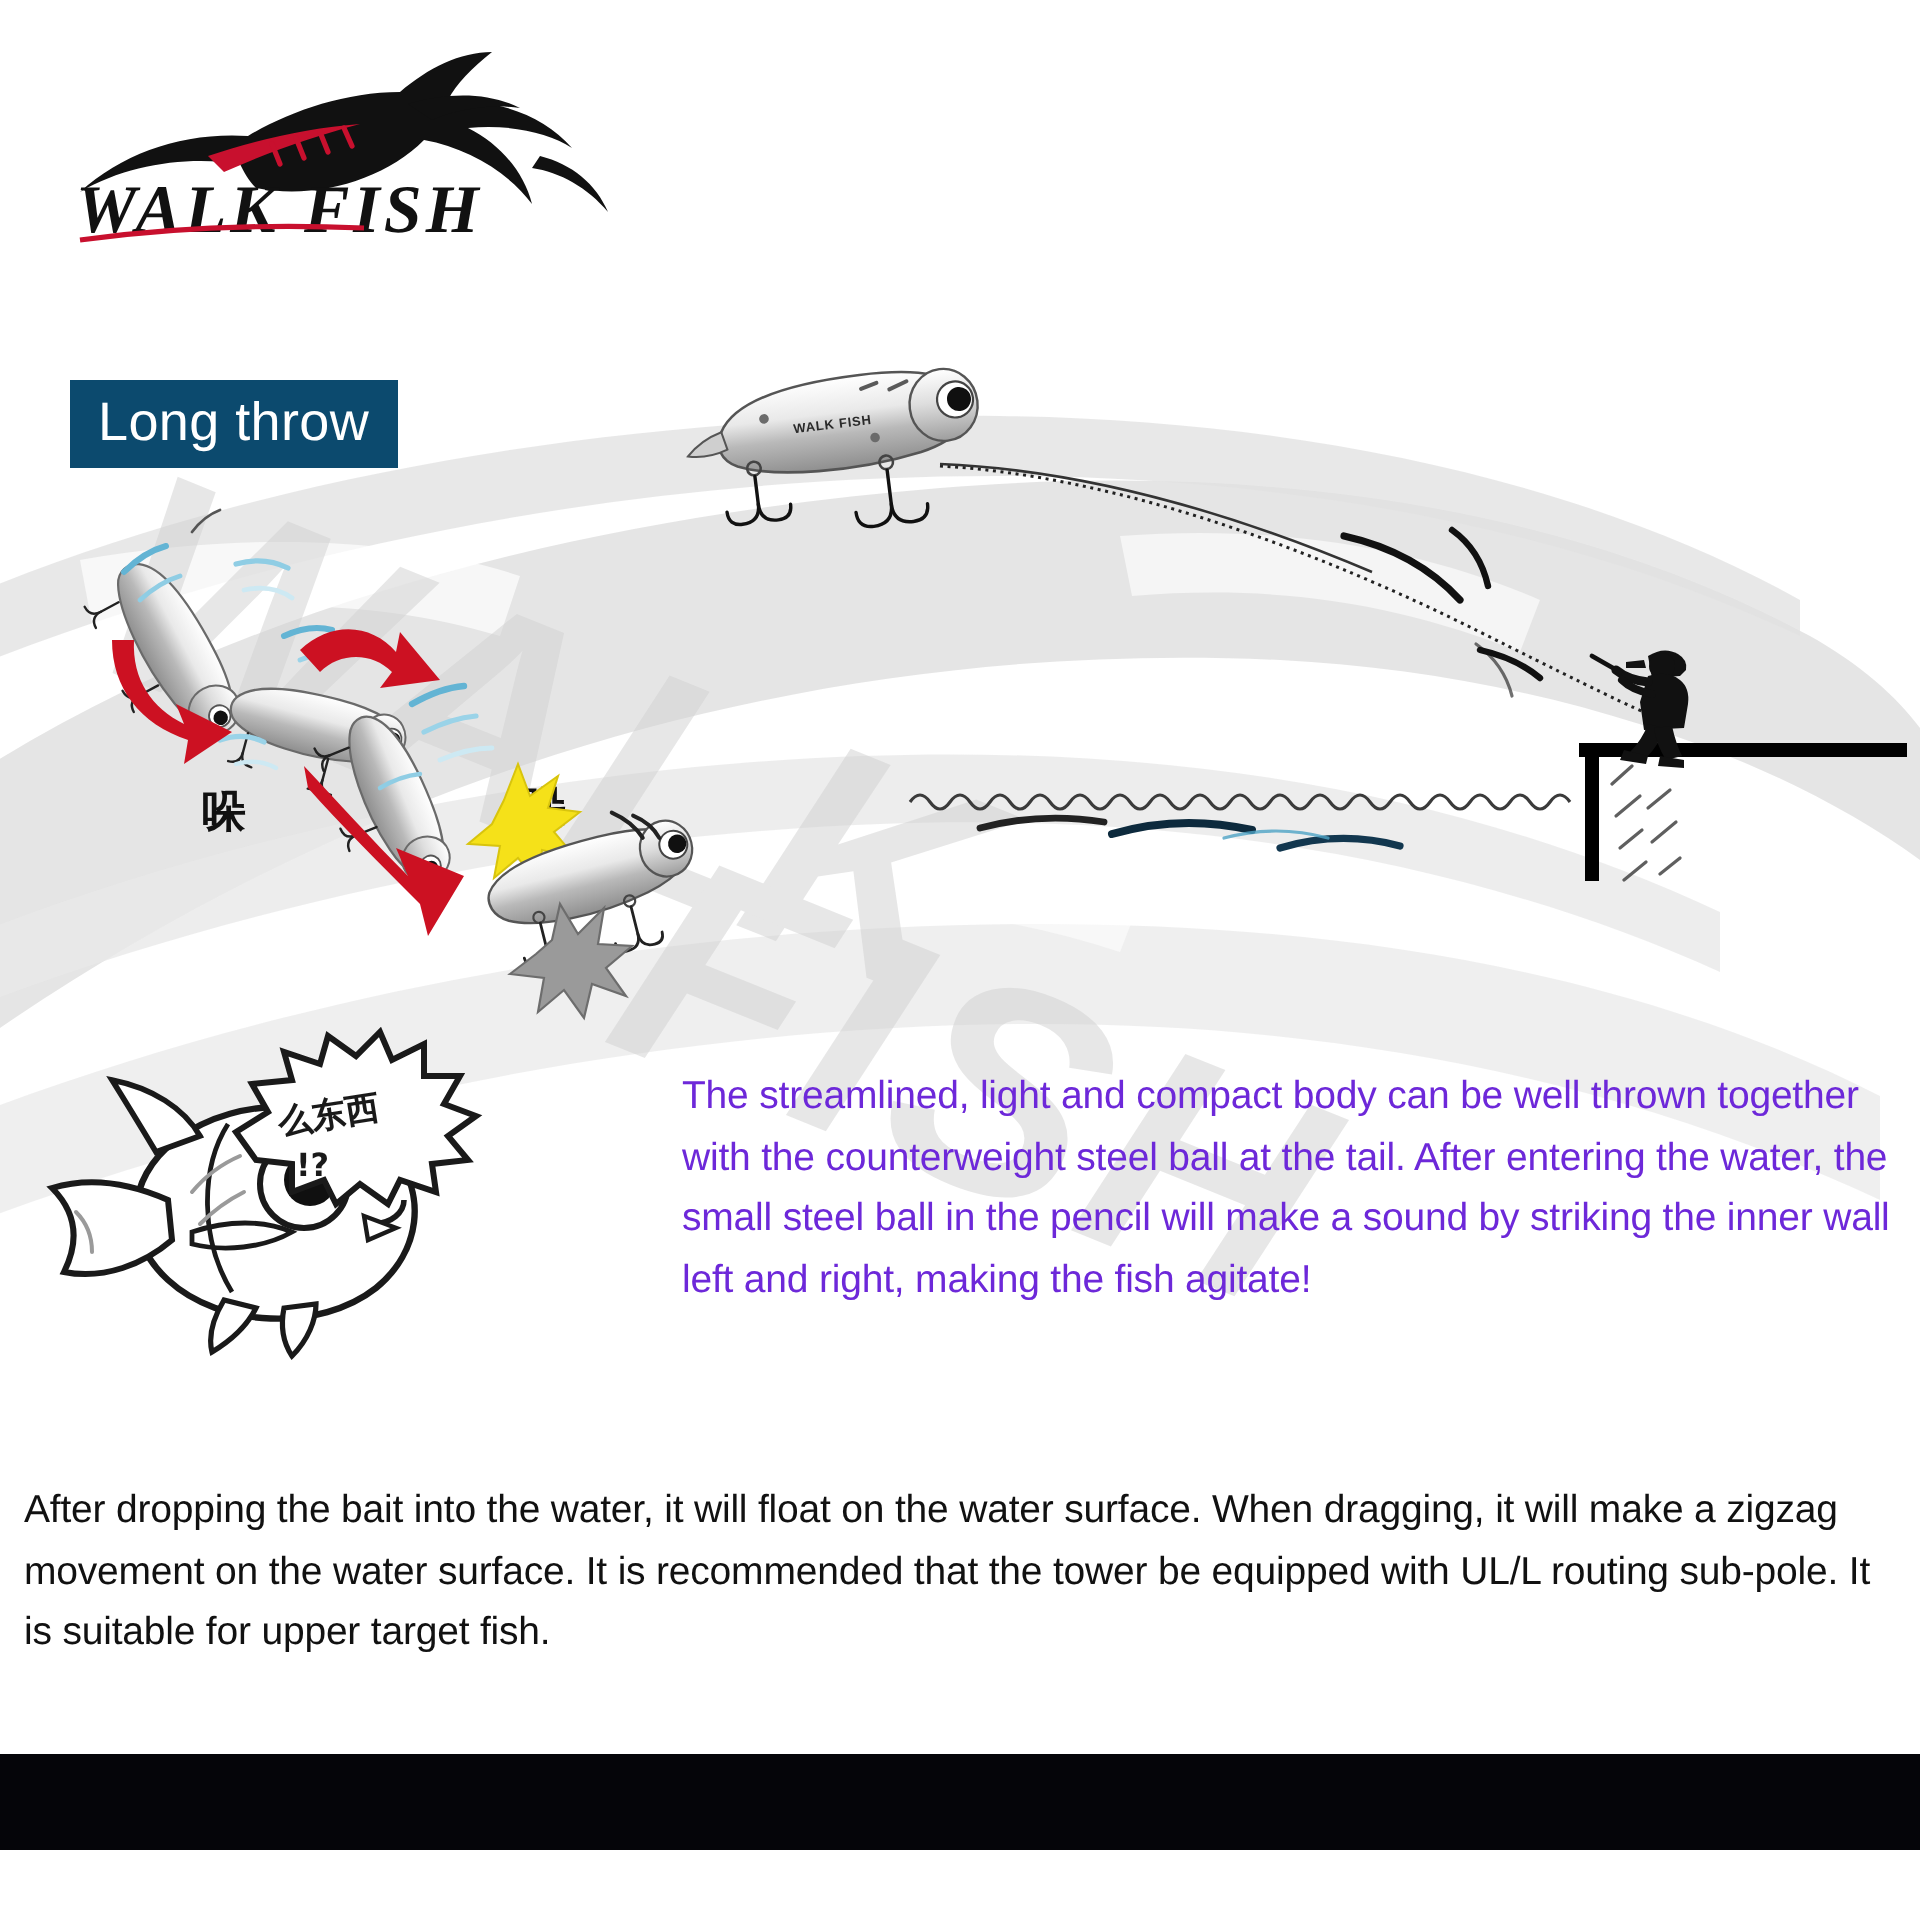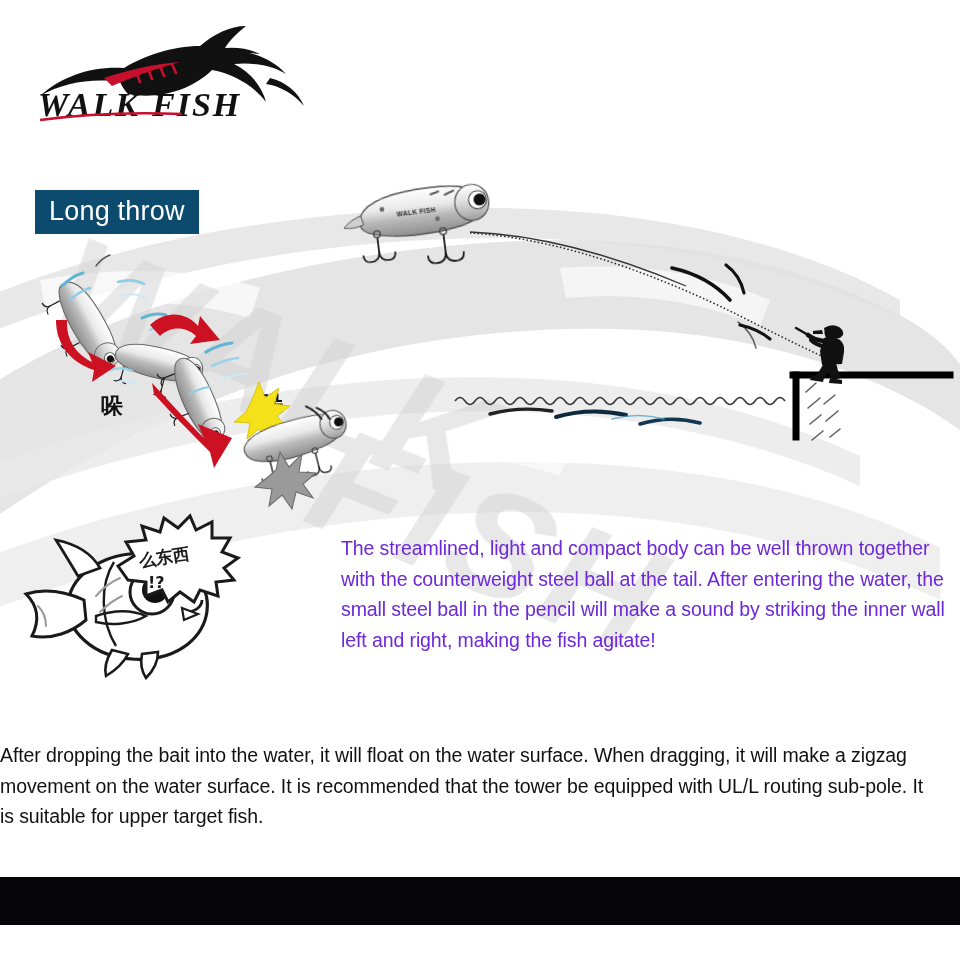--- a/index.html
+++ b/index.html
@@ -27,21 +27,21 @@
     white-space:nowrap;
   }
 
   
   .para-main{
     position:absolute;left:341px;top:533px;width:612px;
     font-size:19.5px;line-height:30.5px;color:#6d28d9;
     letter-spacing:-0.1px;
   }
   .para-bottom{
-    position:absolute;left:0;top:740px;width:942px;
+    position:absolute;left:12px;top:740px;width:942px;
     font-size:19.5px;line-height:30.5px;color:#111;
     letter-spacing:-0.1px;
   }
 
   
   .band{position:absolute;left:0;top:877px;width:960px;height:48px;background:#050509;}
 
   
   .cjk{font-family:"DejaVu Sans",sans-serif;font-weight:700;}
 </style>

